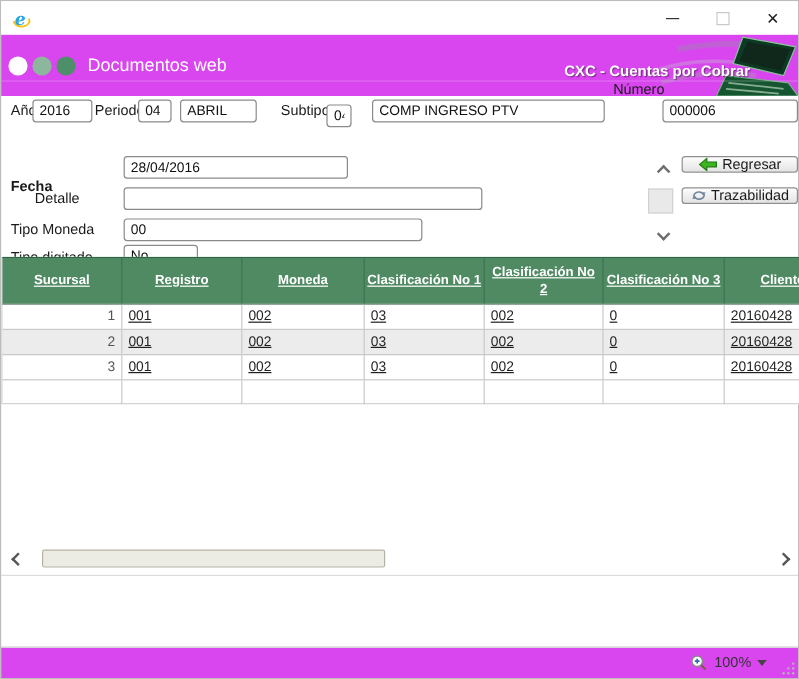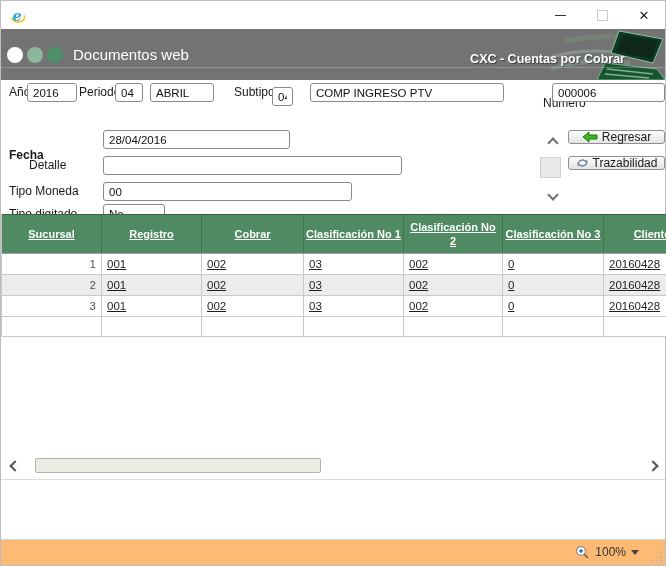--- a/index.html
+++ b/index.html
@@ -14,21 +14,21 @@
   .titlebar{position:absolute;top:0;left:0;right:0;height:28px;background:#fff;display:flex;align-items:center;}
   .ie-icon{margin-left:8px;width:17px;height:17px;flex:0 0 auto;}
   .title-text{margin-left:7px;font-size:12px;color:#1a1a1a;white-space:nowrap;}
   .tb-controls{margin-left:auto;display:flex;height:100%;}
   .tb-btn{width:42px;height:100%;display:flex;align-items:center;justify-content:center;cursor:pointer;}
   .min-glyph{width:11px;height:0;border-bottom:1px solid #333;display:block;}
   .max-glyph{width:9px;height:9px;border:1px solid #c9c9c9;display:block;}
   .close-glyph{font-size:13px;color:#222;line-height:1;}
 
   
-  .band{position:absolute;top:28px;left:0;right:0;height:51px;background:#737373;overflow:hidden;}
+  .band{position:absolute;top:28px;left:0;right:0;height:51px;background:#d946ef;overflow:hidden;}
   .band-line{position:absolute;top:38px;left:0;right:0;height:1px;background:rgba(255,255,255,0.22);}
   .dots{position:absolute;left:6px;top:18px;display:flex;gap:4px;}
   .dot{width:16px;height:16px;border-radius:50%;}
   .dot1{background:#ffffff;}
   .dot2{background:#8db79c;}
   .dot3{background:#4c8f68;}
   .app-title{position:absolute;left:72px;top:17px;color:#fff;font-size:15px;}
   .module-title{position:absolute;right:40px;top:23px;color:#fff;font-size:12.5px;font-weight:bold;text-shadow:1px 1px 1px rgba(0,0,0,0.45);margin-left:18px;}
   .laptop{position:absolute;right:0;top:0;}
 
@@ -68,21 +68,21 @@
   .trow.empty .td{height:20px;}
 
   
   .hs-left{position:absolute;left:10px;top:461px;cursor:pointer;}
   .hs-thumb{position:absolute;left:34px;top:457px;width:286px;height:15px;background:#edece4;
             border:1px solid #b5b3a4;border-radius:2px;box-sizing:border-box;cursor:pointer;}
   .hs-right{position:absolute;left:648px;top:461px;cursor:pointer;}
   .rule478{position:absolute;top:478px;left:0;right:0;height:1px;background:#dcdcdc;}
 
   
-  .statusbar{position:absolute;left:0;right:0;bottom:0;height:25px;background:#fdba74;border-top:1px solid #d6d6d6;}
+  .statusbar{position:absolute;left:0;right:0;bottom:0;height:25px;background:#d946ef;border-top:1px solid #d6d6d6;}
   .zoomctl{position:absolute;right:26px;top:0;height:24px;display:flex;align-items:center;gap:5px;cursor:pointer;}
   .zoom-text{font-size:12px;color:#333;}
   .caret-down{width:0;height:0;border-left:4px solid transparent;border-right:4px solid transparent;border-top:5px solid #444;}
   .grip{position:absolute;right:2px;bottom:2px;}
 </style>
 </head>
 <body>
 
 <div class="win">
 
@@ -125,21 +125,21 @@
   </div>
 
   <span class="lbl" style="left:8px;top:82px;">Año</span>
   <input class="inp" style="left: 26px; top: 82px; width: 50px;" value="2016">
   <span class="lbl" style="left:78px;top:82px;">Periodo</span>
   <input class="inp" style="left: 114px; top: 82px; width: 28px;" value="04">
   <input class="inp" style="left: 149px; top: 82px; width: 64px;" value="ABRIL">
   <span class="lbl" style="left:233px;top:82px;">Subtipo</span>
   <input class="inp" style="left: 271px; top: 86px; width: 21px;" value="049">
   <input class="inp" style="left: 309px; top: 82px; width: 194px;" value="COMP INGRESO PTV">
-  <span class="lbl" style="left:510px;top:93px;margin-left:32px;">Número</span>
+  <span class="lbl" style="left:510px;top:64px;">Número</span>
   <input class="inp" style="left: 551px; top: 82px; width: 113px;" value="000006">
 
   <span class="lbl" style="left:8px;top:145px;font-weight:bold;">Fecha</span>
   <input class="inp" style="left: 102px; top: 129px; width: 187px;" value="28/04/2016">
   <span class="lbl" style="left:8px;top:155px;margin-left:20px;">Detalle</span>
   <input class="inp" style="left: 102px; top: 155px; width: 299px;" value="">
   <span class="lbl" style="left:8px;top:181px;">Tipo Moneda</span>
   <input class="inp" style="left: 102px; top: 181px; width: 249px;" value="00">
   <span class="lbl" style="left:8px;top:204px;">Tipo digitado</span>
   <input class="inp" style="left: 102px; top: 203px; width: 62px;" value="No">
@@ -162,21 +162,21 @@
       <polygon points="3.8,8.8 0.8,8.6 2.6,6.4" fill="#6e87a0"></polygon>
     </svg>
     <span>Trazabilidad</span>
   </div>
 
   <div class="tbl">
     <div class="tbl-inner">
       <div class="thead">
         <div class="th">Sucursal</div>
         <div class="th">Registro</div>
-        <div class="th">Cobrar</div>
+        <div class="th">Moneda</div>
         <div class="th">Clasificación No 1</div>
         <div class="th">Clasificación No 2</div>
         <div class="th">Clasificación No 3</div>
         <div class="th">Cliente</div>
       </div>
 
       <div class="trow">
         <div class="td num">1</div>
         <div class="td"><a>001</a></div>
         <div class="td"><a>002</a></div>

